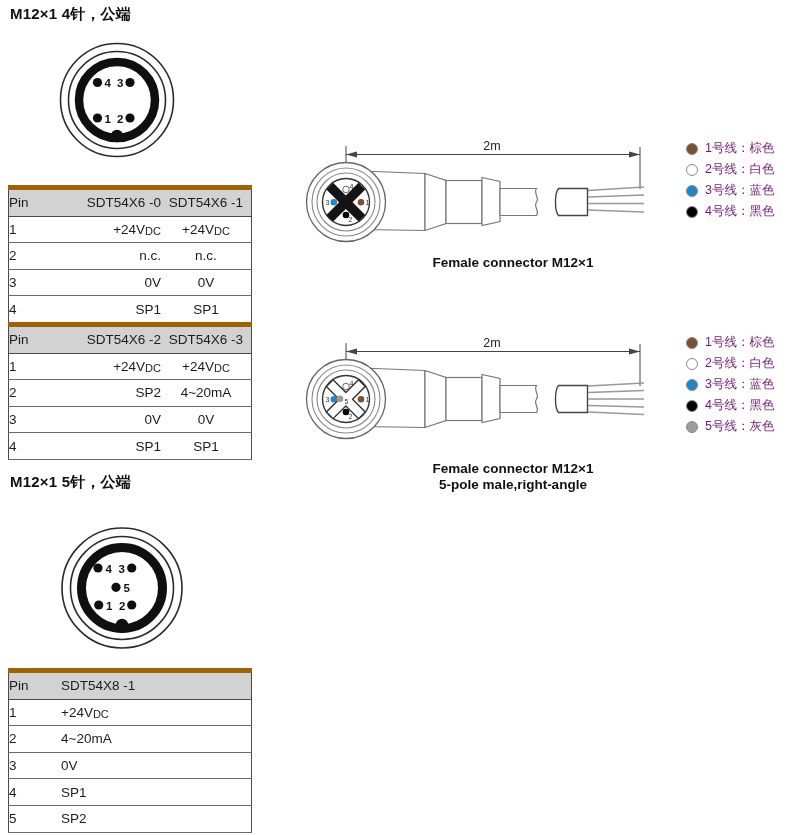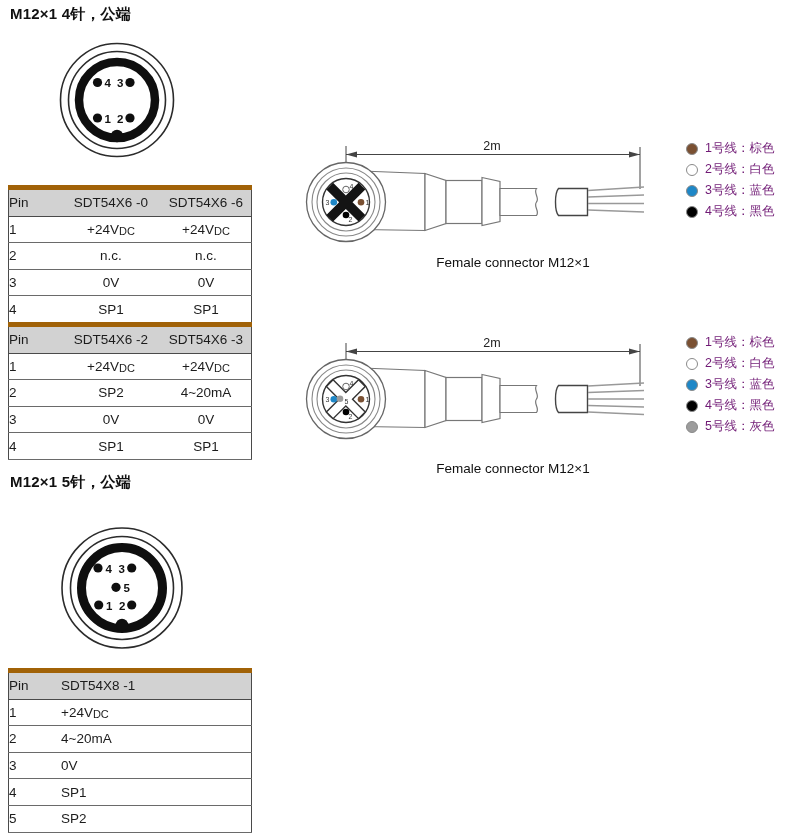--- a/index.html
+++ b/index.html
@@ -10,27 +10,27 @@
   .abs { position:absolute; }
   .sec-title { font-size:15px; font-weight:bold; color:#111; letter-spacing:0.2px; }
 
   
   table.pinout { border-collapse:collapse; table-layout:fixed; width:242px;
     font-size:13.5px; color:#1c1c1c; border:1px solid #4a4a4a; }
   table.pinout td { border-top:1px solid #6a6a6a; border-bottom:1px solid #6a6a6a;
     height:25.6px; padding:0; vertical-align:middle; background:#fff; }
   table.pinout tr.hdr td { background:#d2d2d2; border-top:5px solid #a16207; border-bottom:1px solid #4a4a4a; }
   td.pin  { width:52px;  padding-left:7px; text-align:left; }
-  td.c1   { width:100px; padding-left:7px; text-align:center; }
+  td.c1   { width:100px; padding-left:7px; text-align:right; }
   td.c2   { width:90px;  text-align:center; }
   td.c1b  { width:190px; padding-left:12px; text-align:left; }
   sub.sb { font-size:11px; vertical-align:-1px; }
 
   
-  .caption { width:230px; text-align:center; font-weight:normal; font-size:13.5px;
+  .caption { width:230px; text-align:center; font-weight:bold; font-size:13.5px;
     line-height:15.5px; color:#111; }
 
   
   .legend { display:flex; flex-direction:column; }
   .legend-row { display:flex; align-items:center; height:21px; gap:7px; }
   .legend-dot { width:12px; height:12px; border-radius:50%; border:1px solid #8a8a8a;
     box-sizing:border-box; flex:0 0 auto; }
   .legend-label { font-size:12.5px; color:#701a75; white-space:nowrap; }
 
   svg text { font-family:"Liberation Sans", sans-serif; }
@@ -55,21 +55,21 @@
     <text x="67.5" y="47" font-size="11.5" font-weight="600" fill="#111" text-anchor="end">3</text>
     <text x="48.5" y="82.5" font-size="11.5" font-weight="600" fill="#111">1</text>
     <text x="67.5" y="82.5" font-size="11.5" font-weight="600" fill="#111" text-anchor="end">2</text>
   </svg>
 
   <table class="pinout abs" style="left:8px; top:185px;">
     <tbody>
         <tr class="hdr">
       <td class="pin">Pin</td>
       <td class="c1">SDT54X6 -0</td>
-      <td class="c2">SDT54X6 -6</td>
+      <td class="c2">SDT54X6 -1</td>
     </tr>
     <tr>
       <td class="pin">1</td>
       <td class="c1"><span>+24V</span><sub class="sb">DC</sub></td>
       <td class="c2"><span>+24V</span><sub class="sb">DC</sub></td>
     </tr>
     <tr>
       <td class="pin">2</td>
       <td class="c1"><span>n.c.</span></td>
       <td class="c2"><span>n.c.</span></td>
@@ -213,20 +213,21 @@
       <text x="49.5" y="56.5" font-size="7" fill="#333">4</text>
       <text x="29.5" y="73" font-size="7" fill="#333" text-anchor="end">3</text>
       <text x="44.5" y="74.5" font-size="7" fill="#333">5</text>
       <text x="65.5" y="73" font-size="7" fill="#333">1</text>
       <text x="48.5" y="89.5" font-size="7" fill="#333">2</text>
     </g>
   </svg>
 
   <div class="abs caption" style="left:398px; top:461px;">
     <div>Female connector M12×1</div>
+    <div>5-pole male,right-angle</div>
   </div>
 
   <div class="abs legend" style="left:686px; top:332px;">
     <div class="legend-row">
       <span class="legend-dot" style="background-color: rgb(122, 80, 50);"></span>
       <span class="legend-label">1号线：棕色</span>
     </div>
     <div class="legend-row">
       <span class="legend-dot" style="background-color: rgb(255, 255, 255);"></span>
       <span class="legend-label">2号线：白色</span>

